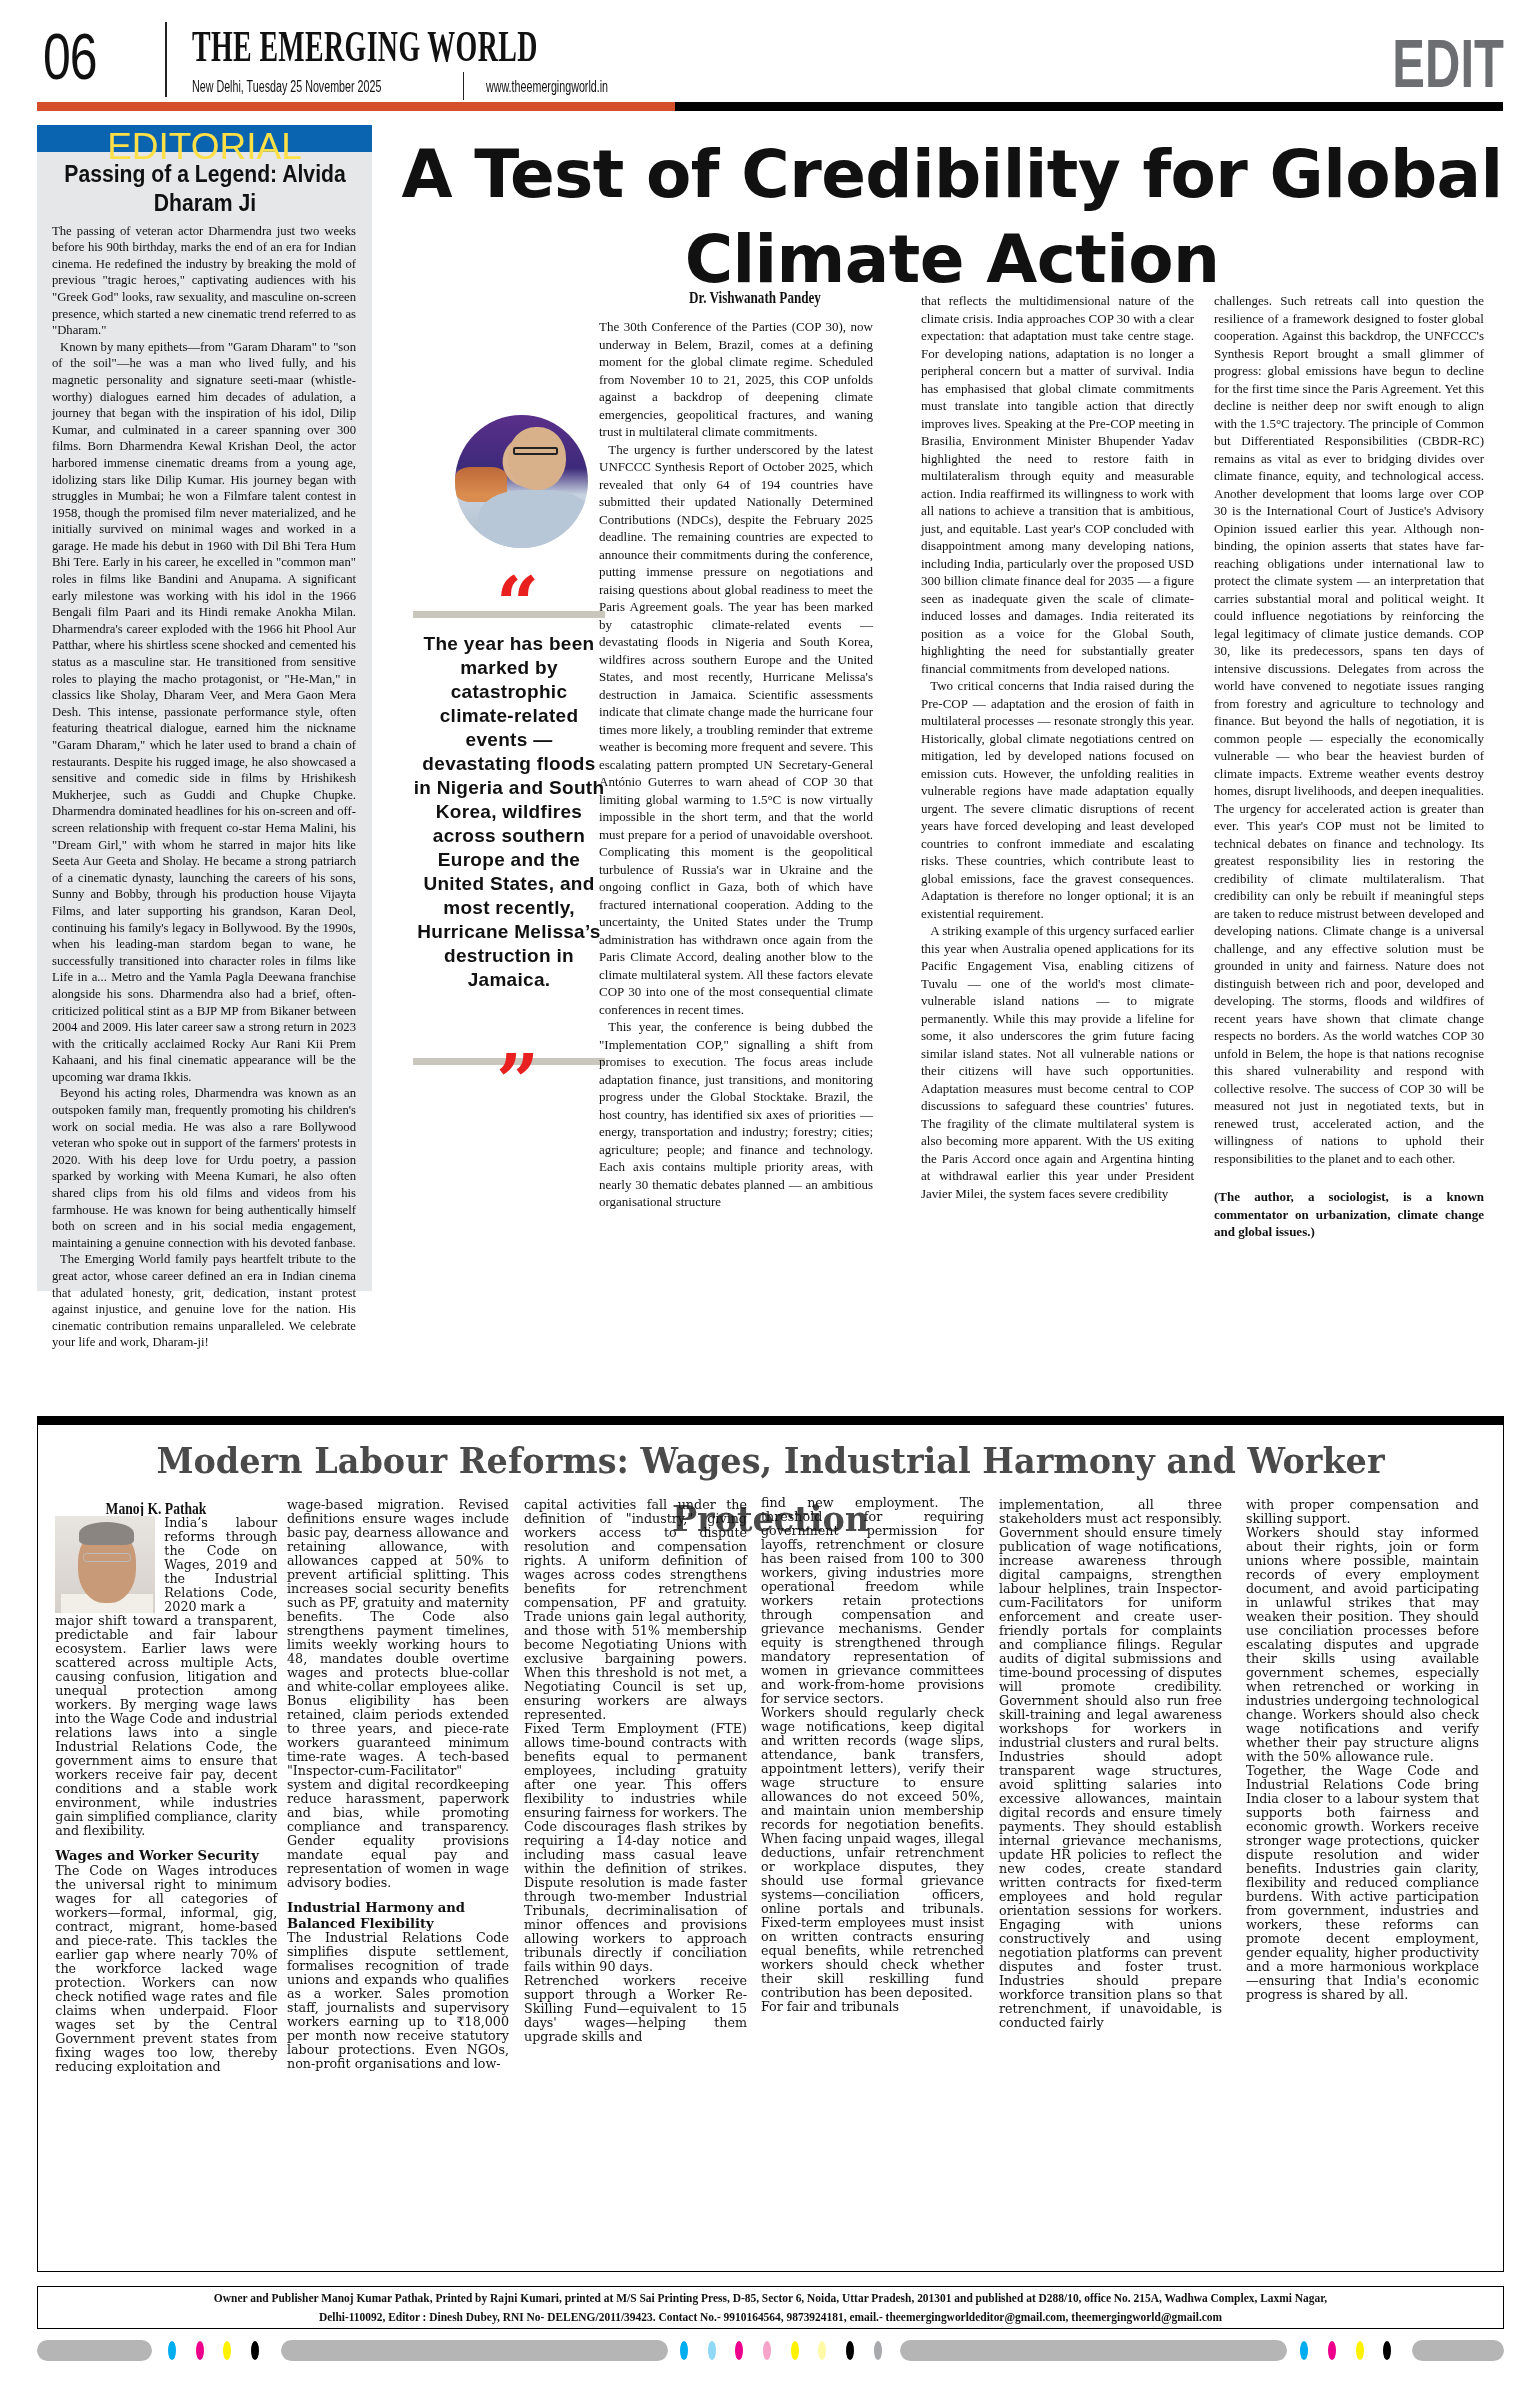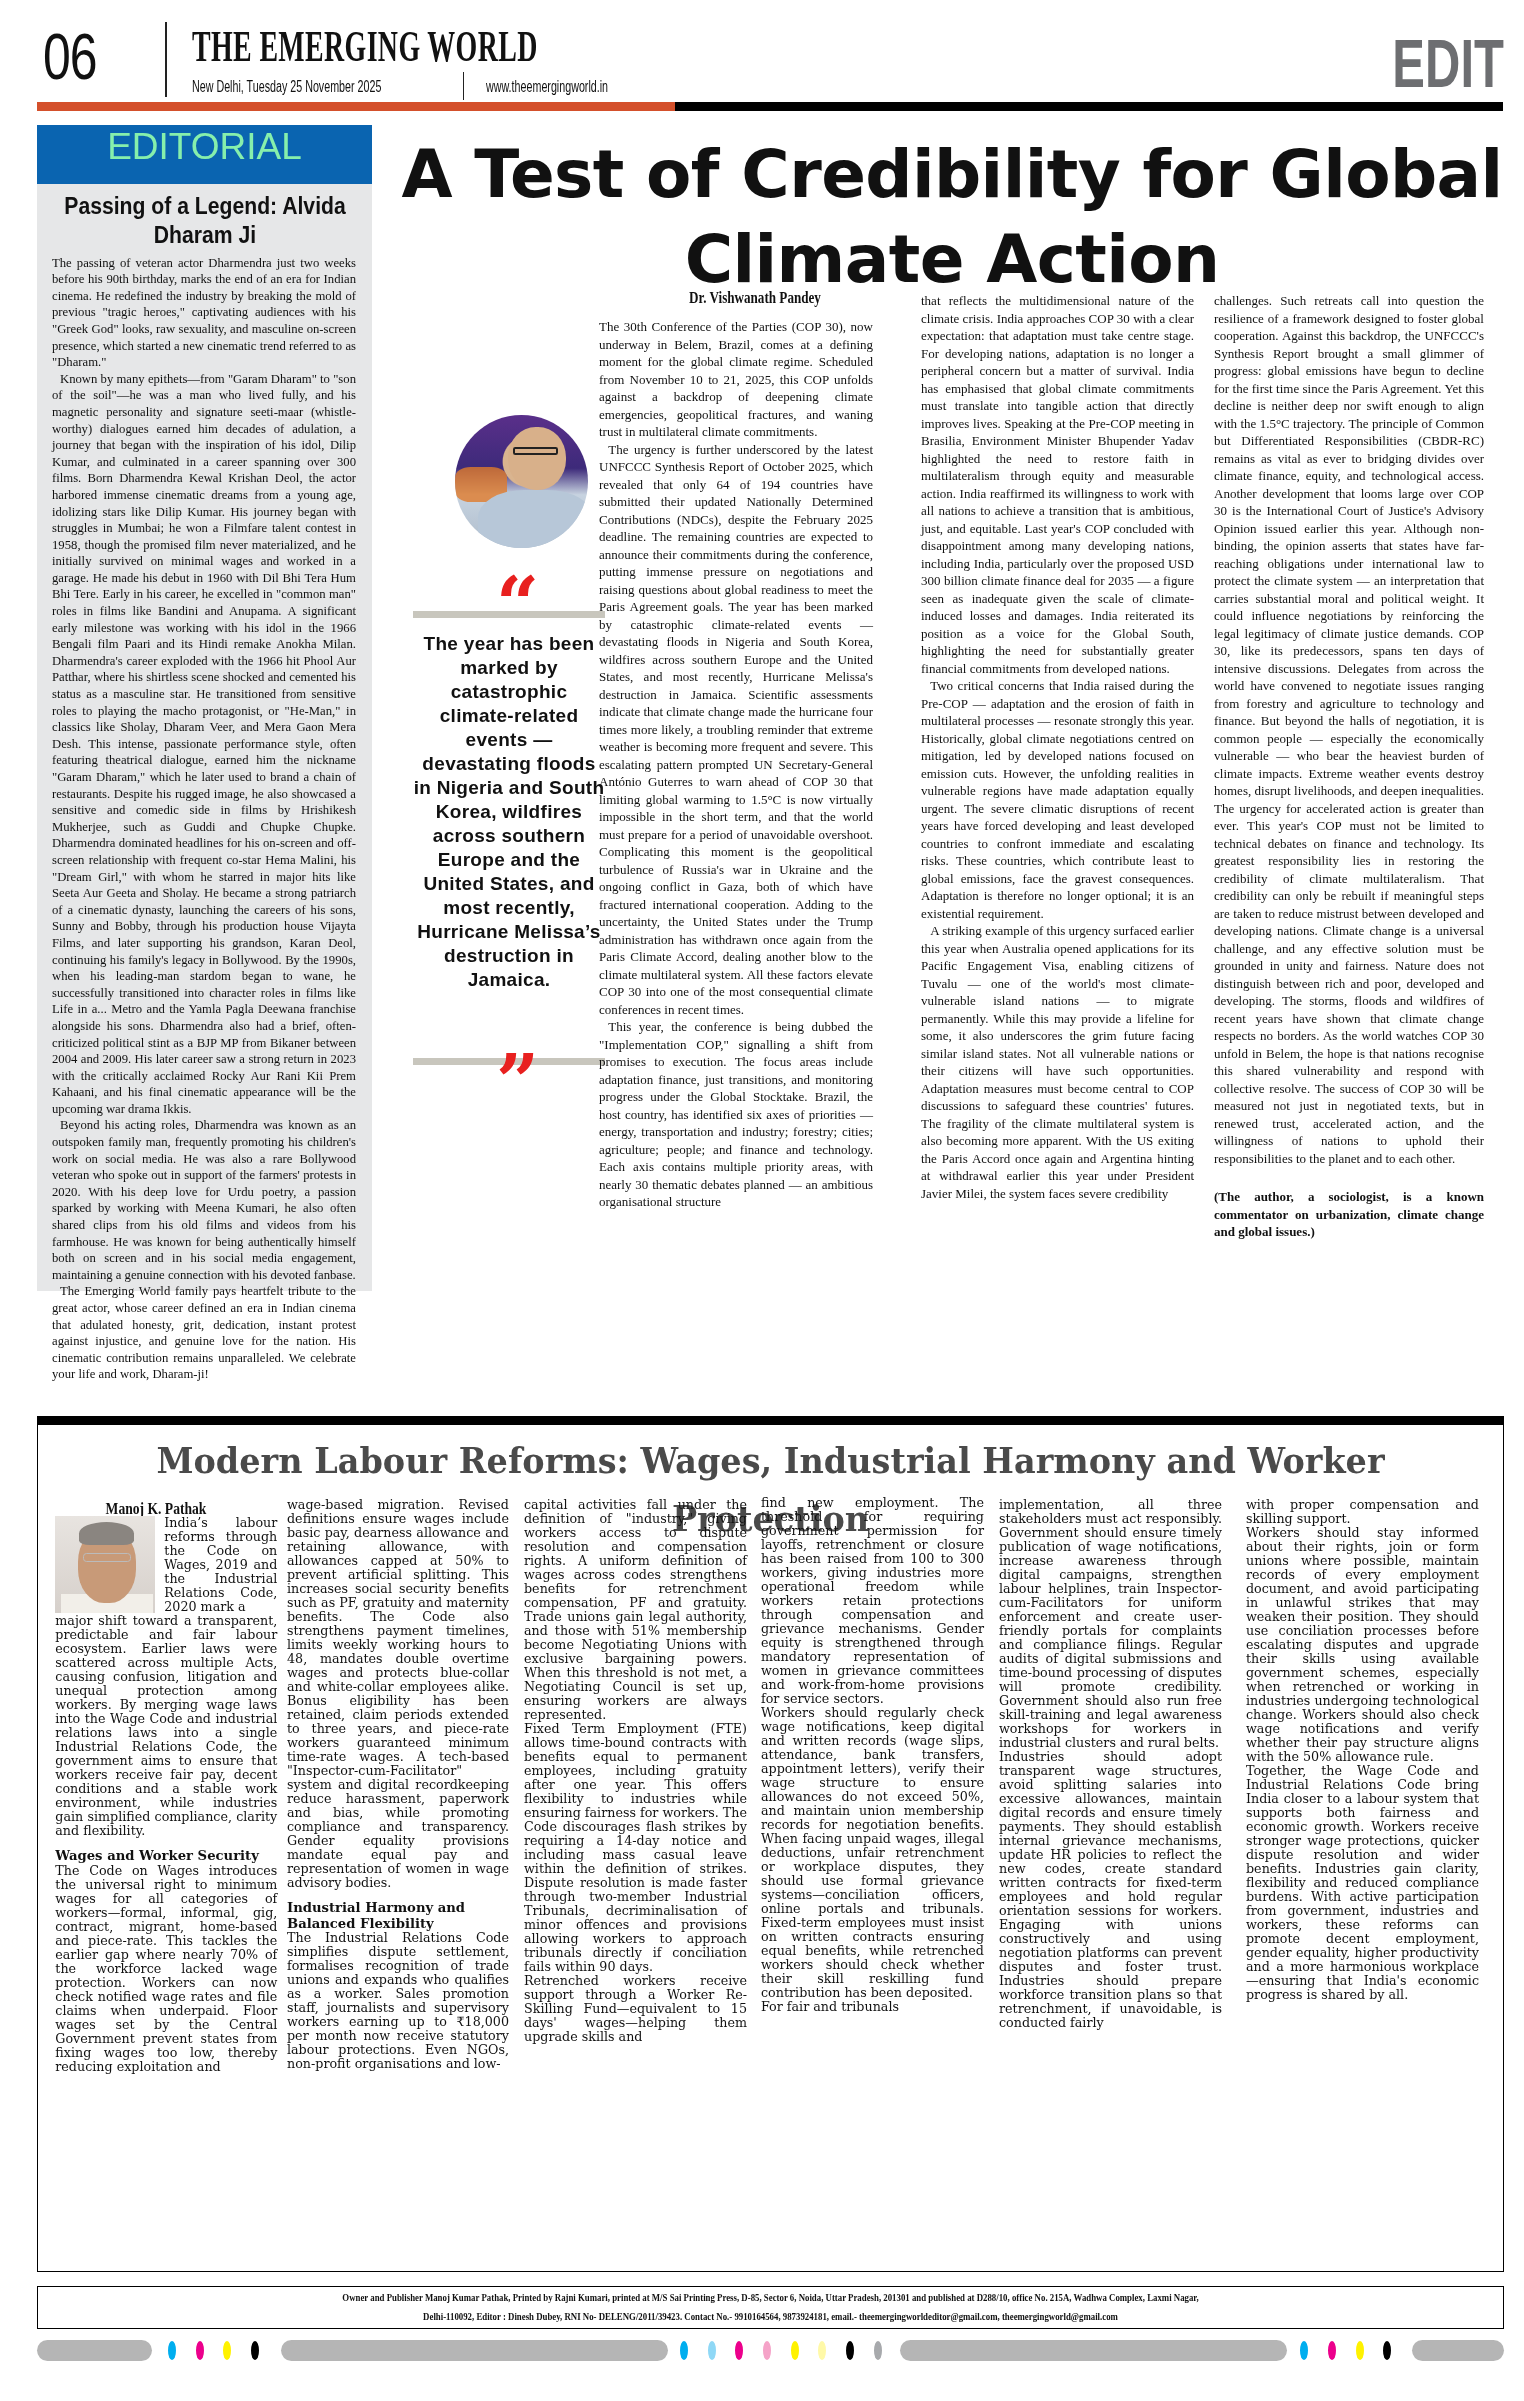--- a/index.html
+++ b/index.html
@@ -13,21 +13,21 @@
   .paper-name { position: absolute; left: 155px; top: 4.6px; font-family: "Liberation Serif", serif; font-weight: bold; font-size: 45px; line-height: 49px; transform: scaleX(0.62); transform-origin: left top; white-space: nowrap; letter-spacing: 0.6px; }
   .dateline { position: absolute; left: 155px; top: 59px; font-family: "Liberation Sans", sans-serif; font-size: 17.3px; line-height: 21px; transform: scaleX(0.62); transform-origin: left top; white-space: nowrap; }
   .mast-divider2 { position: absolute; left: 426px; top: 55px; width: 1.2px; height: 28px; background: #222; }
   .website { position: absolute; left: 449px; top: 59px; font-family: "Liberation Sans", sans-serif; font-size: 17.3px; line-height: 21px; transform: scaleX(0.62); transform-origin: left top; white-space: nowrap; }
   .section-tag { position: absolute; right: 0; top: 11.5px; font-family: "Liberation Sans", sans-serif; font-weight: bold; font-size: 68px; line-height: 69px; color: #6d6e71; transform: scaleX(0.72); transform-origin: right top; }
   .bar-orange { position: absolute; left: 37px; top: 102px; width: 639px; height: 9.2px; background: #d4502b; }
   .bar-black { position: absolute; left: 675px; top: 102px; width: 828px; height: 9.2px; background: #000; }
 
   
   .editorial { position: absolute; left: 37px; top: 125px; width: 335px; height: 1166px; background: #e6e7e8; }
-  .ed-banner { height: 59px; background: #0a64b0; color: #86efac; font-family: "Liberation Sans", sans-serif; font-size: 37px; line-height: 43px; text-align: center; }
+  .ed-banner { height: 27px; background: #0a64b0; color: #fde047; font-family: "Liberation Sans", sans-serif; font-size: 37px; line-height: 43px; text-align: center; }
   .ed-title { font-family: "Liberation Sans", sans-serif; font-weight: bold; font-size: 23px; line-height: 29px; text-align: center; margin: 8px 11.5px 4.6px; transform: scaleX(0.92); }
   .ed-body { padding: 0 16px 0 15px; font-family: "Liberation Serif", serif; font-size: 12.7px; line-height: 16.6px; text-align: justify; }
   .ed-body p { text-indent: 8px; }
   .ed-body p:first-child { text-indent: 0; }
 
   
   .climate-headline { position: absolute; left: 391px; top: 132px; width: 1122px; text-align: center; font-family: "DejaVu Sans", sans-serif; font-weight: bold; font-size: 66px; line-height: 85px; letter-spacing: -0.6px; }
   .author-photo { position: absolute; left: 455px; top: 415px; width: 133px; height: 133px; border-radius: 50%; overflow: hidden; background: radial-gradient(circle at 55% 35%, #d9b48f 0 22%, transparent 23%), linear-gradient(180deg, #5a2f8a 0%, #3d2a7a 40%, #c7d3e0 60%, #aebccb 100%); }
   .author-photo .glasses { position: absolute; left: 58px; top: 32px; width: 45px; height: 8px; border: 2.3px solid #222; border-radius: 2.3px; }
   .author-photo .head { position: absolute; left: 53px; top: 11.5px; width: 58px; height: 63px; border-radius: 48%; background: #d8b08a; }
@@ -62,21 +62,21 @@
   .lcol h3 { font-family: "DejaVu Serif", serif; font-weight: bold; font-size: 13.2px; line-height: 15.5px; margin-top: 10.4px; text-align: left; }
   .lc1 { left: 17.3px; top: 91px; width: 222px; }
   .lc1 .intro { margin-left: 109px; }
   .lc2 { left: 249px; top: 73px; width: 222px; }
   .lc3 { left: 486px; top: 73px; width: 223px; }
   .lc4 { left: 723px; top: 71px; width: 223px; }
   .lc5 { left: 961px; top: 73px; width: 223px; }
   .lc6 { left: 1208px; top: 73px; width: 233px; }
 
   
-  .imprint { position: absolute; left: 37px; top: 2286px; width: 1467px; height: 43px; border-top: 1.7px solid #000; border-bottom: 1.7px solid #000; border-left: 1.2px solid #000; border-right: 1.2px solid #000; font-family: "Liberation Serif", serif; font-weight: bold; font-size: 10px; line-height: 18.4px; text-align: center; padding-top: 2.3px; }
+  .imprint { position: absolute; left: 37px; top: 2286px; width: 1467px; height: 43px; border-top: 1.7px solid #000; border-bottom: 1.7px solid #000; border-left: 1.2px solid #000; border-right: 1.2px solid #000; font-family: "Liberation Serif", serif; font-weight: bold; font-size: 13px; line-height: 18.4px; text-align: center; padding-top: 2.3px; }
   .imprint span { display: block; transform: scaleX(0.88); white-space: nowrap; }
 
   
   .regbar { position: absolute; left: 37px; top: 2340px; width: 1467px; height: 21px; }
   .regbar .pill { position: absolute; top: 0; height: 21px; background: #b5b5b5; border-radius: 10.4px; }
   .regbar .dot { position: absolute; top: 0.6px; width: 8px; height: 19.6px; border-radius: 50%; }
 </style>
 </head>
 <body>
 

